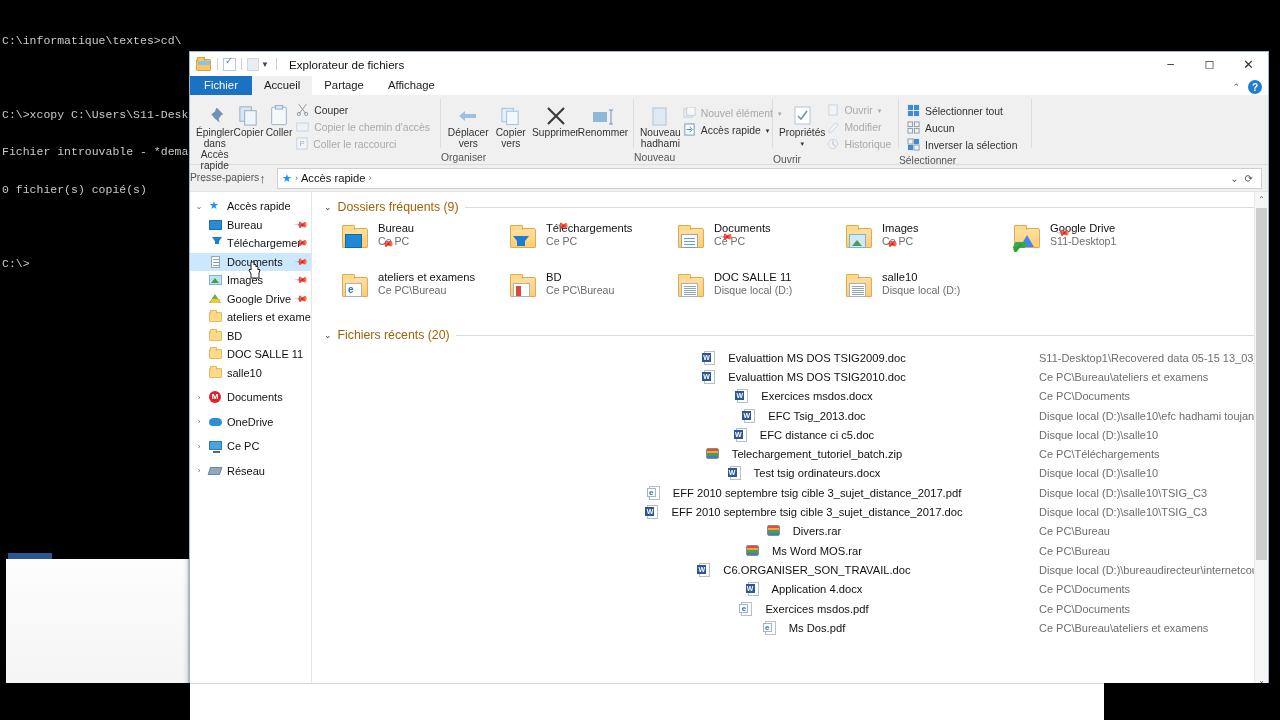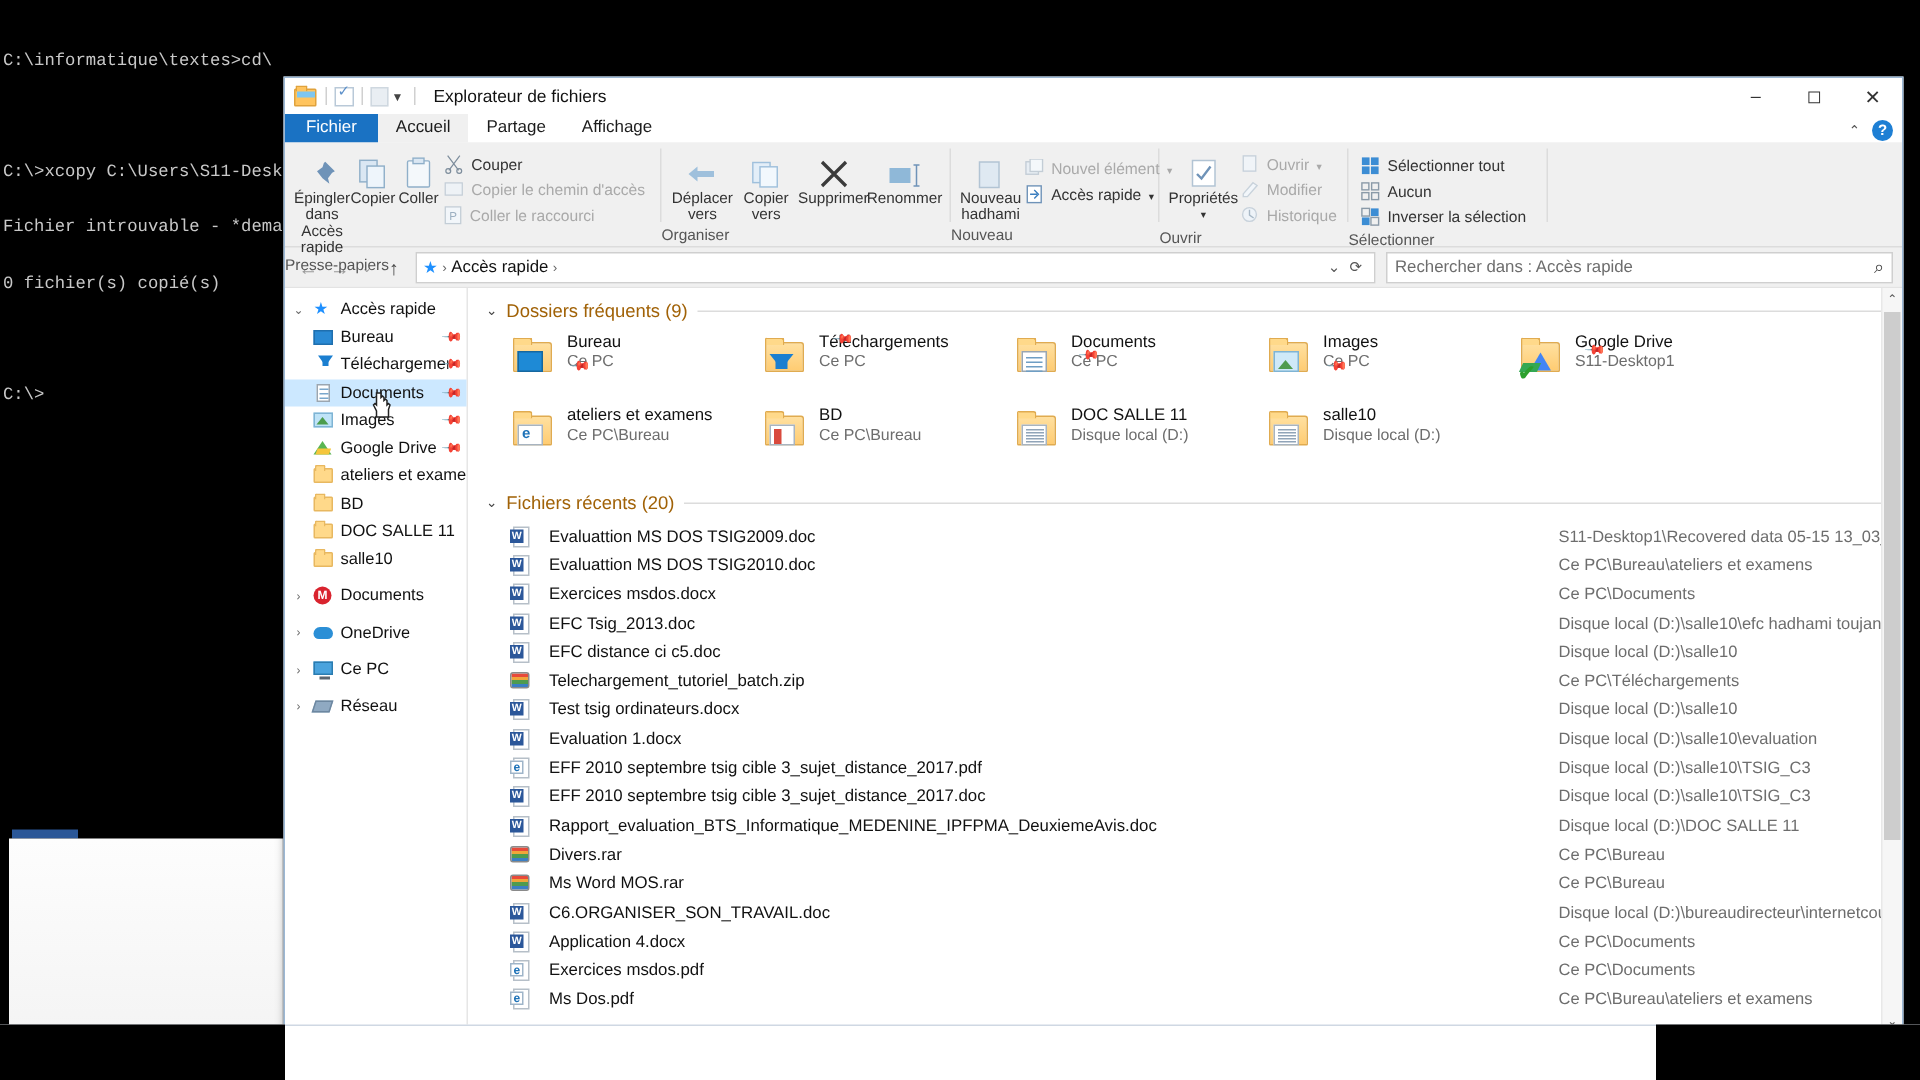--- a/index.html
+++ b/index.html
@@ -227,21 +227,21 @@
   .tag { position:absolute; left:0px; top:3px; width:9px; height:9px; font-size:7px; color:#fff;
          display:flex; align-items:center; justify-content:center; font-weight:bold;}
   .t-doc{ background:#2b579a; }
   .t-docx{ background:#2b579a; }
   .t-pdf{ background:#fff; color:#1f73b8; border:1px solid #9fb5c9; font-size:8px;}
   .t-rar{ left:0px; top:2px; width:13px; height:11px;
           background:linear-gradient(#e84a3a 0 2px,#f0a63a 2px 4px,#4f9b4f 4px 7px,#3b7fc4 7px 11px);
           border:1px solid #8a8a8a; border-radius:2px;}
   .fname { font-size:11.2px; color:#111; white-space:nowrap; }
   .fpath { position:absolute; font-size:11px; color:#6d6d6d; white-space:nowrap; left:727px; }
-  .frow { position:relative; }
+  .frow { position:relative;justify-content:center; }
 
   
   .vsb { position:absolute; right:0; top:0; width:14px; bottom:0; background:#f6f6f6;
          border-left:1px solid #e8e8e8; }
   .vsb-arrow { height:15px; display:flex; align-items:center; justify-content:center;
                font-size:8px; color:#5a5a5a; }
   .vsb-thumb { position:absolute; left:1px; right:1px; top:16px; height:352px; background:#cdcdcd; }
 
   
   .statusbar { height:19px; background:#f0f0f0; border-top:1px solid #dcdcdc;
@@ -545,24 +545,20 @@
       <div class="crumbbox">
         <span class="star">★</span>
         <span class="crumb-sep">›</span>
         <span class="crumb">Accès rapide</span>
         <span class="crumb-sep">›</span>
         <span class="refresh">
           <span>⌄</span>
           <span>⟳</span>
         </span>
       </div>
-      <div class="searchbox">
-        <span class="ph">Rechercher dans : Accès rapide</span>
-        <span class="mag">⌕</span>
-      </div>
     </div>
 
     <div class="wbody">
 
       <div class="sidebar">
         <div class="srow">
           <span class="exp">⌄</span>
           <span class="ico">
               <span style="color:#1e90ff;font-size:11px;position:absolute;left:1px;top:0">★</span>
             </span>
@@ -836,48 +832,32 @@
                 <span class="fico">
                   <span class="pg"></span>
                   <span class="tag t-docx">W</span>
                 </span>
                 <span class="fname">Test  tsig ordinateurs.docx</span>
                 <span class="fpath">Disque local (D:)\salle10</span>
               </div>
               <div class="frow">
                 <span class="fico">
                   <span class="pg"></span>
-                  <span class="tag t-docx">W</span>
-                </span>
-                <span class="fname">Evaluation 1.docx</span>
-                <span class="fpath">Disque local (D:)\salle10\evaluation</span>
-              </div>
-              <div class="frow">
-                <span class="fico">
-                  <span class="pg"></span>
                   <span class="tag t-pdf">e</span>
                 </span>
                 <span class="fname">EFF 2010 septembre tsig cible 3_sujet_distance_2017.pdf</span>
                 <span class="fpath">Disque local (D:)\salle10\TSIG_C3</span>
               </div>
               <div class="frow">
                 <span class="fico">
                   <span class="pg"></span>
                   <span class="tag t-doc">W</span>
                 </span>
                 <span class="fname">EFF 2010 septembre tsig cible 3_sujet_distance_2017.doc</span>
                 <span class="fpath">Disque local (D:)\salle10\TSIG_C3</span>
-              </div>
-              <div class="frow">
-                <span class="fico">
-                  <span class="pg"></span>
-                  <span class="tag t-doc">W</span>
-                </span>
-                <span class="fname">Rapport_evaluation_BTS_Informatique_MEDENINE_IPFPMA_DeuxiemeAvis.doc</span>
-                <span class="fpath">Disque local (D:)\DOC SALLE 11</span>
               </div>
               <div class="frow">
                 <span class="fico">
                   <span class="tag t-rar"></span>
                 </span>
                 <span class="fname">Divers.rar</span>
                 <span class="fpath">Ce PC\Bureau</span>
               </div>
               <div class="frow">
                 <span class="fico">

